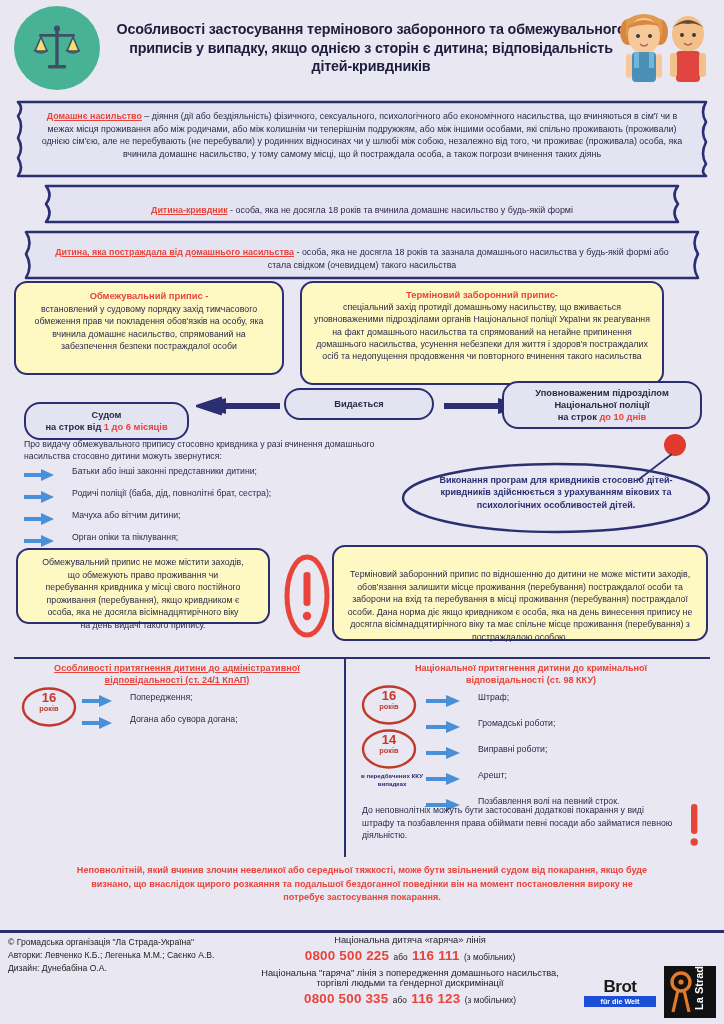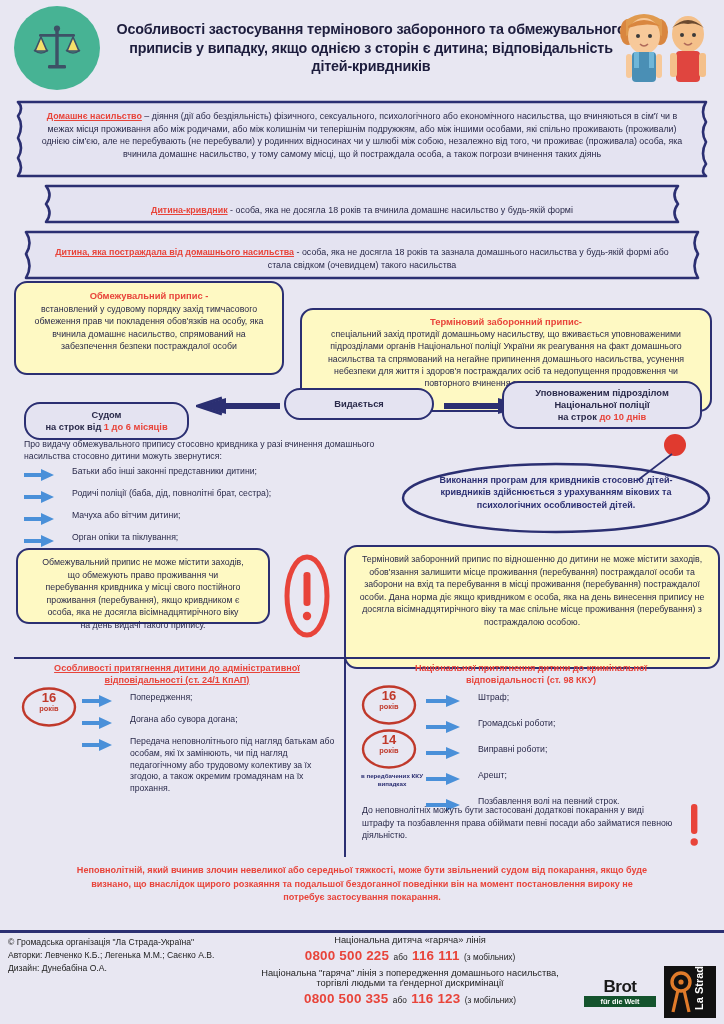--- a/index.html
+++ b/index.html
@@ -143,21 +143,21 @@
     <div class="txt" style="padding-top:8px;">
       <span class="term-u">Дитина, яка постраждала від домашнього насильства</span><span> - особа, яка не досягла 18 років та зазнала домашнього насильства у будь-якій формі або стала свідком (очевидцем) такого насильства</span>
     </div>
   </div>
 
   <div class="rbox" style="left:14px; top:281px; width:270px; height:94px; padding:7px 9px;">
     <div class="redttl" style="font-size:9.4px;">Обмежувальний припис -</div>
     <div style="font-size:8.8px; line-height:1.4; margin-top:2px;">встановлений у судовому порядку захід тимчасового обмеження прав чи покладення обов'язків на особу, яка вчинила домашнє насильство, спрямований на забезпечення безпеки постраждалої особи</div>
   </div>
 
-  <div class="rbox" style="left:300px; top:281px; width:412px; height:104px; padding:6px 12px;margin-top:27px;">
+  <div class="rbox" style="left:300px; top:281px; width:364px; height:104px; padding:6px 12px;">
     <div class="redttl" style="font-size:9.4px;">Терміновий заборонний припис-</div>
     <div style="font-size:8.8px; line-height:1.4; margin-top:1px;">спеціальний захід протидії домашньому насильству, що вживається уповноваженими підрозділами органів Національної поліції України як реагування на факт домашнього насильства та спрямований на негайне припинення домашнього насильства, усунення небезпеки для життя і здоров'я постраждалих осіб та недопущення продовження чи повторного вчинення такого насильства</div>
   </div>
 
   <div class="flowbox" style="position:absolute; left:24px; top:402px; width:165px; height:38px; flex-direction:column;">
     <div>Судом</div>
     <div><span>на строк від </span><span class="red">1 до 6 місяців</span></div>
   </div>
 
   <div style="position:absolute; left:196px; top:396px; width:84px; height:20px;">
@@ -245,21 +245,21 @@
   </div>
 
   <div style="position:absolute; left:283px; top:554px; width:48px; height:84px;">
     <svg width="48" height="84" viewBox="0 0 48 84">
       <ellipse cx="24" cy="42" rx="20" ry="39" fill="none" stroke="#e8443a" stroke-width="5"></ellipse>
       <rect x="20.5" y="18" width="7" height="34" rx="3.2" fill="#e8443a"></rect>
       <circle cx="24" cy="62" r="4.2" fill="#e8443a"></circle>
     </svg>
   </div>
 
-  <div class="rbox" style="left:344px; top:545px; width:376px; height:124px; padding:6px 9px;">
+  <div class="rbox" style="left:332px; top:545px; width:376px; height:96px; padding:21px 9px;">
     <div style="font-size:8.8px; line-height:1.43;">Терміновий заборонний припис по відношенню до дитини не може містити заходів, обов'язання залишити місце проживання (перебування) постраждалої особи та заборони на вхід та перебування в місці проживання (перебування) постраждалої особи. Дана норма діє якщо кривдником є особа, яка на день винесення припису не досягла вісімнадцятирічного віку та має спільне місце проживання (перебування) з постраждалою особою.</div>
   </div>
 
   <div style="position:absolute; left:14px; top:657px; width:696px; height:2px; background:#2b2f72;"></div>
   <div style="position:absolute; left:344px; top:657px; width:2px; height:200px; background:#2b2f72;"></div>
 
   <div style="position:absolute; left:14px; top:662px; width:326px;">
     <div class="redttl" style="font-size:9.1px; text-align:center; line-height:1.32;text-decoration:underline;">
       <span>Особливості притягнення дитини до адміністративної</span><br>
       <span>відповідальності (ст. 24/1 КпАП)</span>
@@ -284,28 +284,20 @@
         </span>
         <span class="small">Попередження;</span>
       </div>
       <div class="bullet-row">
         <span class="barrow">
           <svg width="30" height="12" viewBox="0 0 30 12">
               <path d="M0 4 H17 V0 L30 6 L17 12 V8 H0 Z" fill="#4a90d9"></path>
             </svg>
         </span>
         <span class="small">Догана або сувора догана;</span>
-      </div>
-      <div class="bullet-row">
-        <span class="barrow">
-          <svg width="30" height="12" viewBox="0 0 30 12">
-              <path d="M0 4 H17 V0 L30 6 L17 12 V8 H0 Z" fill="#4a90d9"></path>
-            </svg>
-        </span>
-        <span class="small">Передача неповнолітнього під нагляд батькам або особам, які їх замінюють, чи під нагляд педагогічному або трудовому колективу за їх згодою, а також окремим громадянам на їх прохання.</span>
       </div>
     </div>
   </div>
 
   <div style="position:absolute; left:350px; top:662px; width:362px;">
     <div class="redttl" style="font-size:9.1px; text-align:center; line-height:1.32;">
       <span>Національної притягнення дитини до кримінальної</span><br>
       <span>відповідальності (ст. 98 ККУ)</span>
     </div>
 
@@ -410,21 +402,21 @@
     <div style="margin-top:1px;">
       <span class="hot-num">0800 500 335</span>
       <span class="hot-sub">або</span>
       <span class="hot-num">116 123</span>
       <span class="hot-sub">(з мобільних)</span>
     </div>
   </div>
 
   <div style="position:absolute; left:584px; top:978px; width:72px; height:38px; text-align:center;">
     <div style="font-size:17px; font-weight:bold; color:#1a1a1a; line-height:1; letter-spacing:-.5px;">Brot</div>
-    <div style="background:#14532d; color:#fff; font-size:7.2px; font-weight:bold;
+    <div style="background:#1d4ed8; color:#fff; font-size:7.2px; font-weight:bold;
                 padding:1px 2px; margin-top:1px;">für die Welt</div>
   </div>
 
   <div style="position:absolute; left:664px; top:966px; width:52px; height:52px; background:#1a1a1a;
               position:absolute; overflow:hidden;">
     <svg width="52" height="52" viewBox="0 0 52 52" style="position:absolute; inset:0;">
       <rect width="52" height="52" fill="#111"></rect>
       <circle cx="17" cy="16" r="9" fill="none" stroke="#e07b2a" stroke-width="3.4"></circle>
       <circle cx="17" cy="16" r="2.6" fill="#e07b2a"></circle>
       <path d="M14 24 L9 46 M20 24 L25 46" stroke="#e07b2a" stroke-width="3.2" fill="none"></path>

